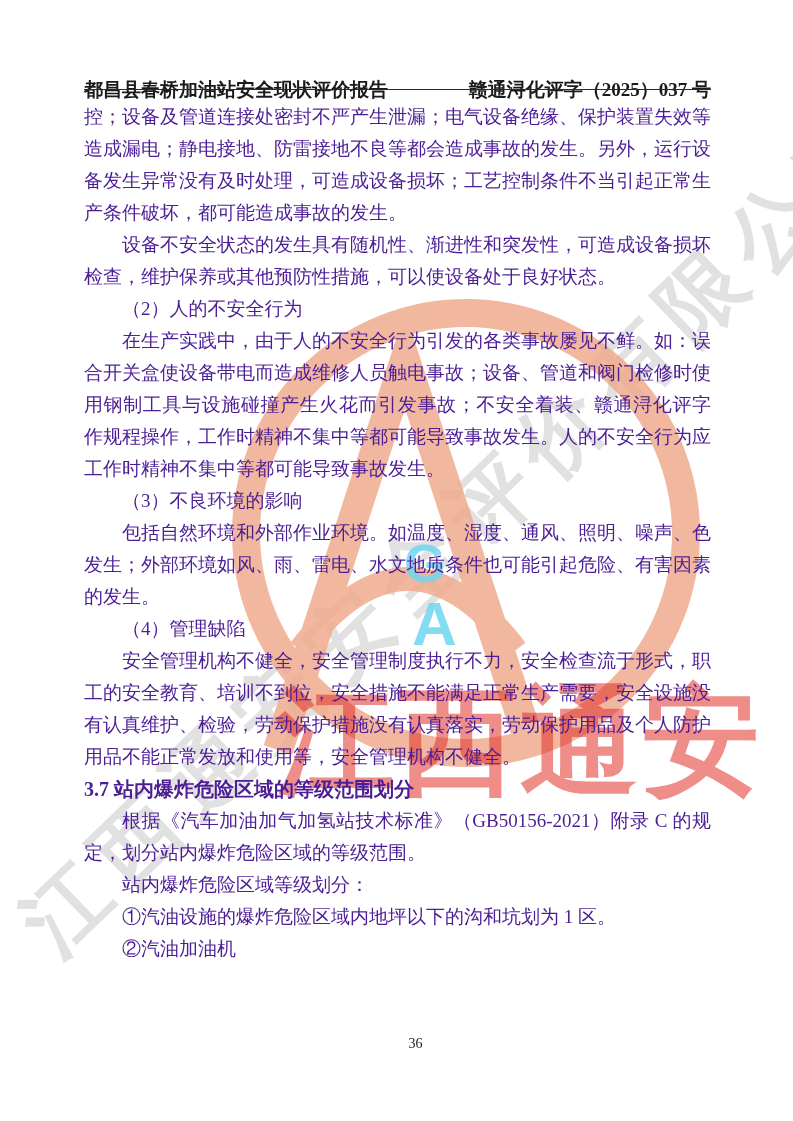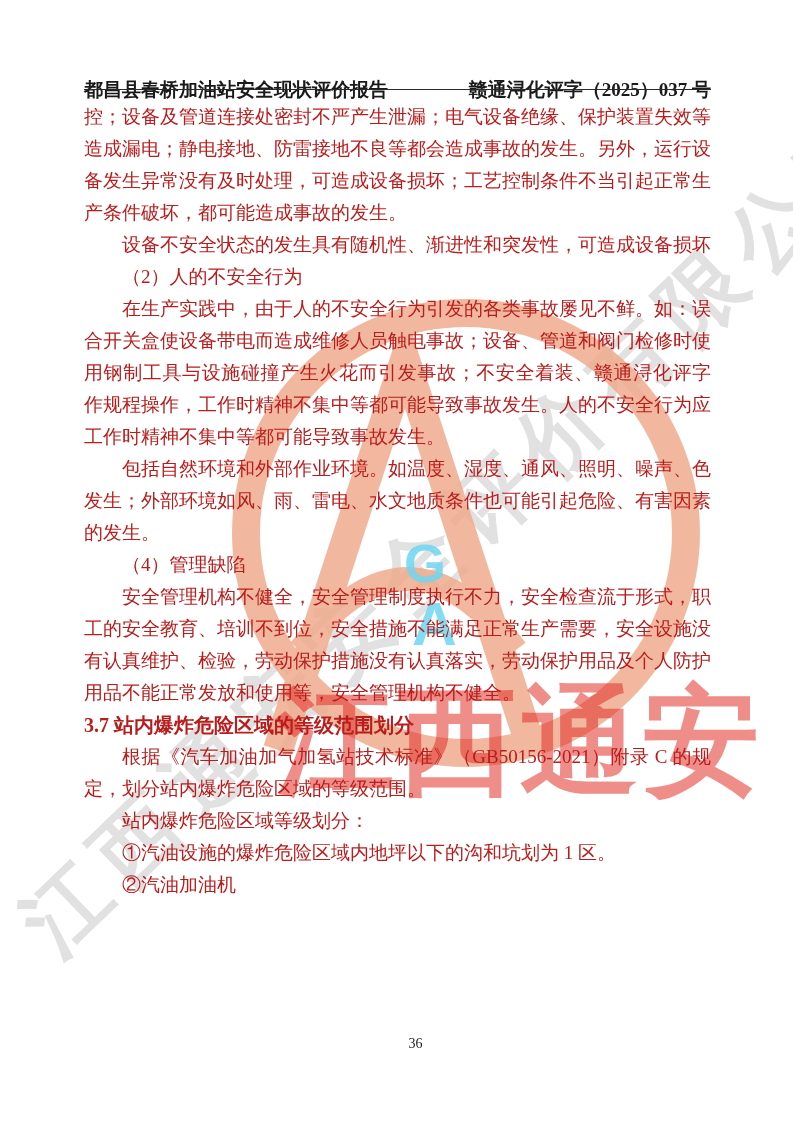--- a/index.html
+++ b/index.html
@@ -49,21 +49,21 @@
     z-index:1; pointer-events:none;
   }
 
   
   .content {
     position:absolute; left:84px; top:101px; width:627px;
     z-index:2;
   }
   .ln {
     font-size:19px; line-height:32px; height:32px;
-    white-space:nowrap; color:#b91c1c;
+    white-space:nowrap; color:#4c1d95;
   }
   .ln.f {              
     white-space:normal; overflow:hidden;
     text-align:justify; text-align-last:justify;
   }
   .ln.i { text-indent:38px; }     
   .ln.h {                          
     font-weight:bold; font-size:20px; white-space:nowrap;
     text-align:left; 
   }
@@ -99,26 +99,28 @@
     <span>赣通浔化评字（2025）037 号</span>
   </div>
   <div class="header-rule"></div>
 
   <div class="content">
     <div class="ln f">控；设备及管道连接处密封不严产生泄漏；电气设备绝缘、保护装置失效等</div>
     <div class="ln f">造成漏电；静电接地、防雷接地不良等都会造成事故的发生。另外，运行设</div>
     <div class="ln f">备发生异常没有及时处理，可造成设备损坏；工艺控制条件不当引起正常生</div>
     <div class="ln">产条件破坏，都可能造成事故的发生。</div>
     <div class="ln i f">设备不安全状态的发生具有随机性、渐进性和突发性，可造成设备损坏</div>
+    <div class="ln">检查，维护保养或其他预防性措施，可以使设备处于良好状态。</div>
     <div class="ln i">（2）人的不安全行为</div>
     <div class="ln i f">在生产实践中，由于人的不安全行为引发的各类事故屡见不鲜。如：误</div>
     <div class="ln f">合开关盒使设备带电而造成维修人员触电事故；设备、管道和阀门检修时使</div>
     <div class="ln f">用钢制工具与设施碰撞产生火花而引发事故；不安全着装、赣通浔化评字</div>
     <div class="ln f">作规程操作，工作时精神不集中等都可能导致事故发生。人的不安全行为应</div>
     <div class="ln">工作时精神不集中等都可能导致事故发生。</div>
+    <div class="ln i">（3）不良环境的影响</div>
     <div class="ln i f">包括自然环境和外部作业环境。如温度、湿度、通风、照明、噪声、色</div>
     <div class="ln f">发生；外部环境如风、雨、雷电、水文地质条件也可能引起危险、有害因素</div>
     <div class="ln">的发生。</div>
     <div class="ln i">（4）管理缺陷</div>
     <div class="ln i f">安全管理机构不健全，安全管理制度执行不力，安全检查流于形式，职</div>
     <div class="ln f">工的安全教育、培训不到位，安全措施不能满足正常生产需要，安全设施没</div>
     <div class="ln f">有认真维护、检验，劳动保护措施没有认真落实，劳动保护用品及个人防护</div>
     <div class="ln">用品不能正常发放和使用等，安全管理机构不健全。</div>
     <div class="ln h">3.7 站内爆炸危险区域的等级范围划分</div>
     <div class="ln i f">根据《汽车加油加气加氢站技术标准》（GB50156-2021）附录 C 的规</div>

